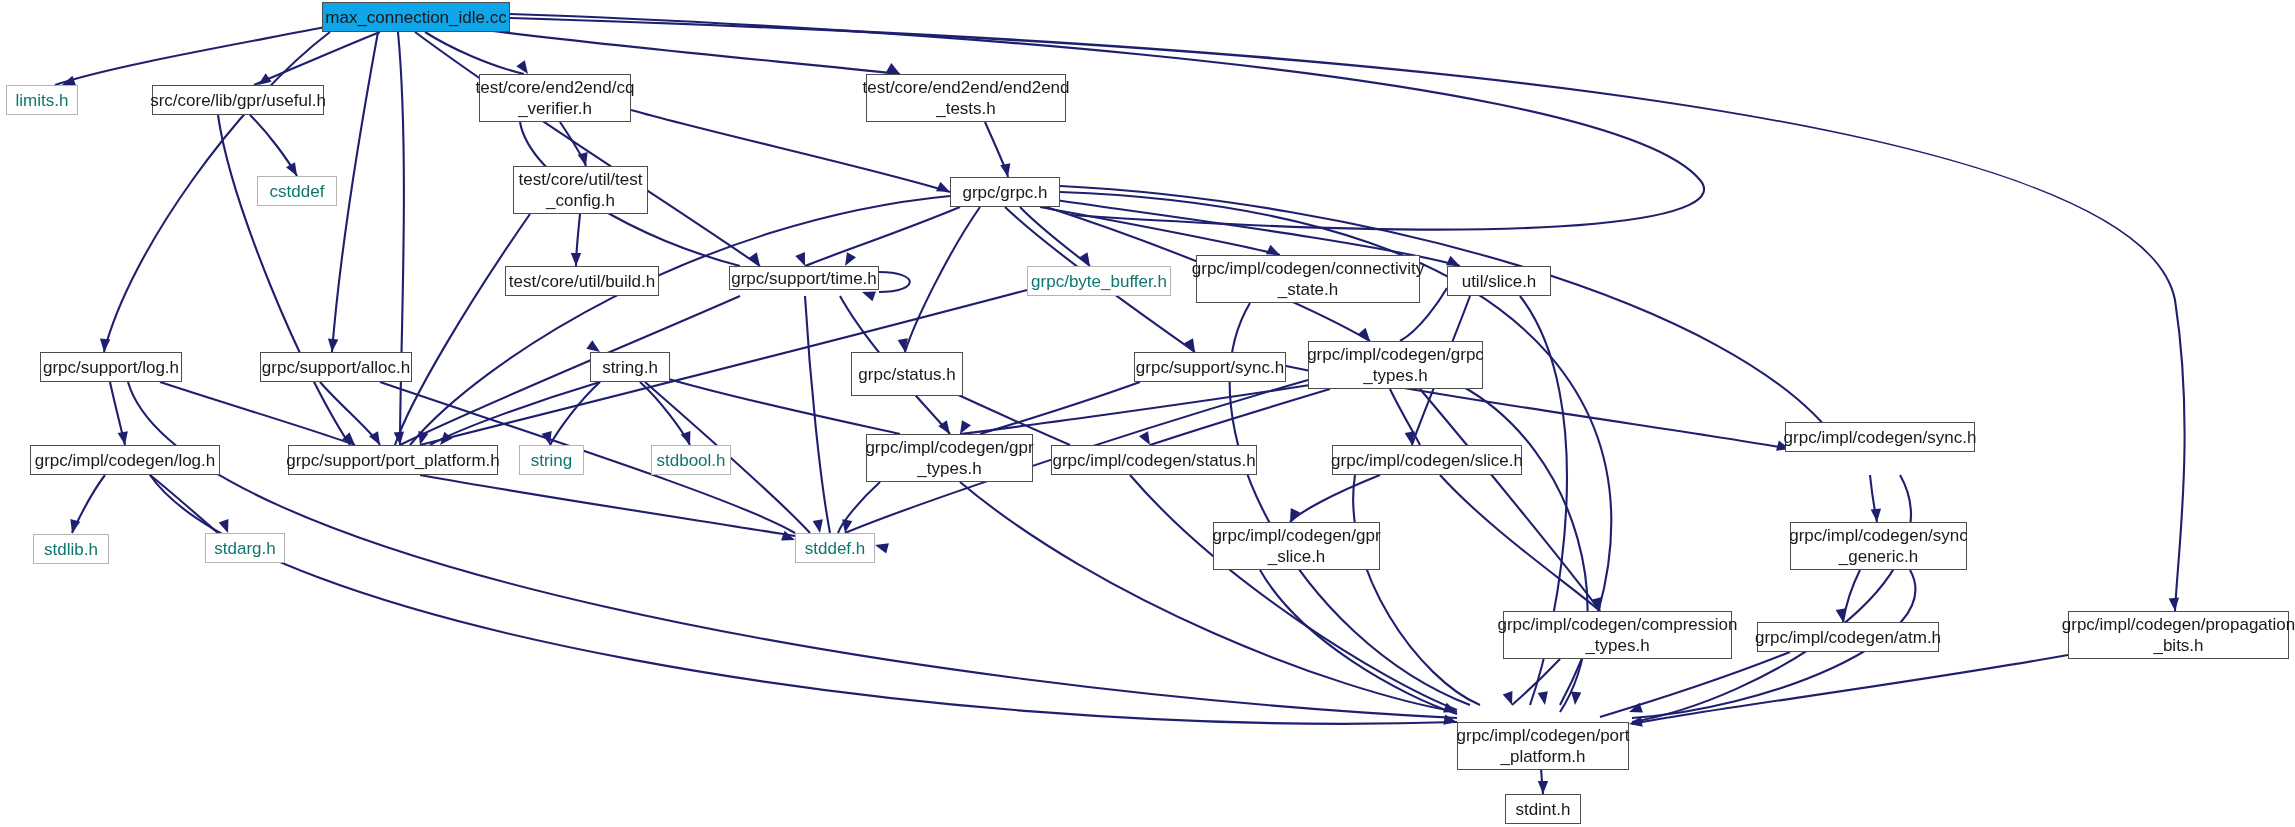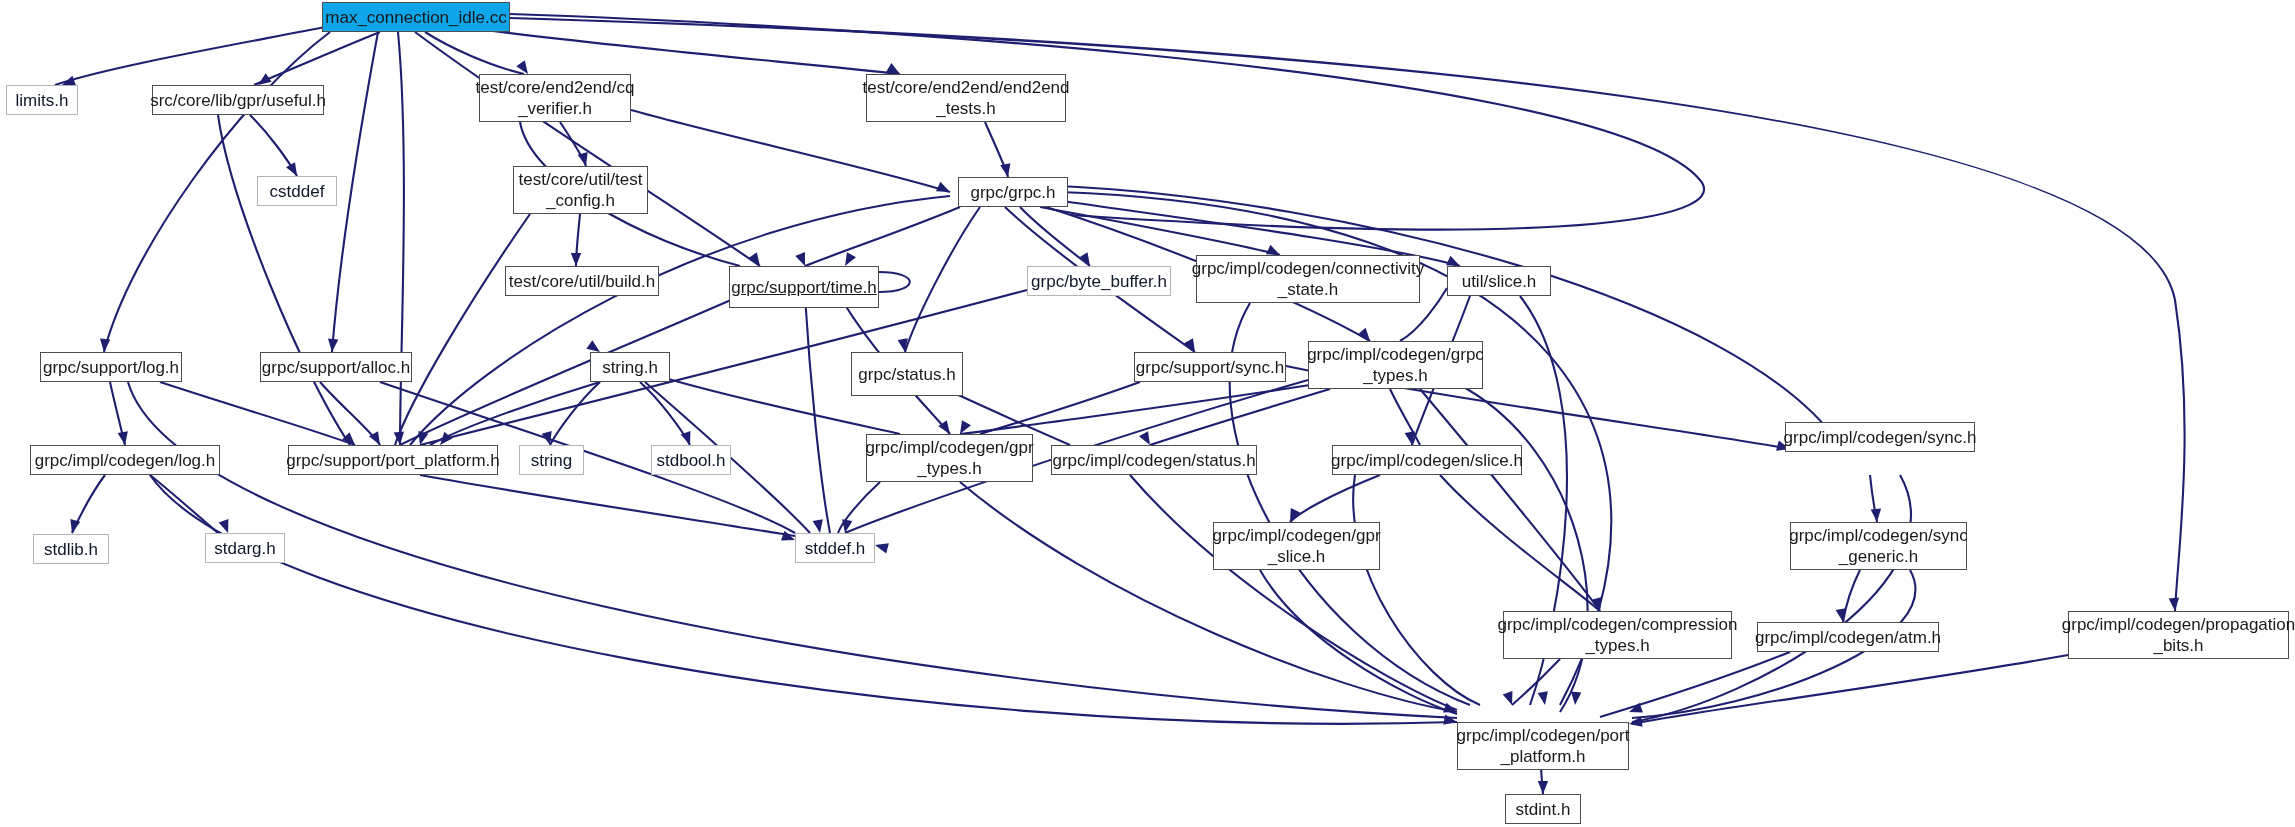--- a/index.html
+++ b/index.html
@@ -32,21 +32,21 @@
   }
   .node {
     position: absolute;
     box-sizing: border-box;
     display: flex;
     align-items: center;
     justify-content: center;
     text-align: center;
     background: #ffffff;
     border: 1.6px solid #b4b4b4;
-    color: #0f172a;
+    color: #0f766e;
     font-size: 17px;
     line-height: 21px;
     letter-spacing: 0px;
     white-space: pre-line;
     z-index: 3;
   }
   .node.solid {
     border: 1.6px solid #4d4d4d;
     color: #1a1a1a;
   }
@@ -200,23 +200,23 @@
       <div class="node root" style="left: 322px; top: 2px; width: 188px; height: 30px;"><span class="node-label">max_connection_idle.cc</span></div>
       <div class="node" style="left: 6px; top: 85px; width: 72px; height: 30px;"><span class="node-label">limits.h</span></div>
       <div class="node solid" style="left: 152px; top: 85px; width: 172px; height: 30px;"><span class="node-label">src/core/lib/gpr/useful.h</span></div>
       <div class="node" style="left: 257px; top: 176px; width: 80px; height: 30px;"><span class="node-label">cstddef</span></div>
       <div class="node solid" style="left: 479px; top: 74px; width: 152px; height: 48px;"><span class="node-label">test/core/end2end/cq
 _verifier.h</span></div>
       <div class="node solid" style="left: 866px; top: 74px; width: 200px; height: 48px;"><span class="node-label">test/core/end2end/end2end
 _tests.h</span></div>
       <div class="node solid" style="left: 513px; top: 166px; width: 135px; height: 48px;"><span class="node-label">test/core/util/test
 _config.h</span></div>
-      <div class="node solid" style="left: 950px; top: 177px; width: 110px; height: 30px; margin-left: 8px;"><span class="node-label">grpc/grpc.h</span></div>
+      <div class="node solid" style="left: 950px; top: 177px; width: 110px; height: 30px;"><span class="node-label">grpc/grpc.h</span></div>
       <div class="node solid" style="left: 505px; top: 266px; width: 154px; height: 30px;"><span class="node-label">test/core/util/build.h</span></div>
-      <div class="node solid" style="left: 729px; top: 266px; width: 150px; height: 42px; text-decoration: underline;"><span class="node-label">grpc/support/time.h</span></div>
+      <div class="node solid" style="left: 729px; top: 266px; width: 150px; height: 24px;"><span class="node-label">grpc/support/time.h</span></div>
       <div class="node" style="left: 1027px; top: 266px; width: 144px; height: 30px;"><span class="node-label">grpc/byte_buffer.h</span></div>
       <div class="node solid" style="left: 1196px; top: 255px; width: 224px; height: 48px;"><span class="node-label">grpc/impl/codegen/connectivity
 _state.h</span></div>
       <div class="node solid" style="left: 1447px; top: 266px; width: 104px; height: 30px;"><span class="node-label">util/slice.h</span></div>
       <div class="node solid" style="left: 40px; top: 352px; width: 142px; height: 30px;"><span class="node-label">grpc/support/log.h</span></div>
       <div class="node solid" style="left: 260px; top: 352px; width: 152px; height: 30px;"><span class="node-label">grpc/support/alloc.h</span></div>
       <div class="node solid" style="left: 590px; top: 352px; width: 80px; height: 30px;"><span class="node-label">string.h</span></div>
       <div class="node solid" style="left: 851px; top: 352px; width: 112px; height: 44px;"><span class="node-label">grpc/status.h</span></div>
       <div class="node solid" style="left: 1134px; top: 352px; width: 152px; height: 30px;"><span class="node-label">grpc/support/sync.h</span></div>
       <div class="node solid" style="left: 1308px; top: 341px; width: 175px; height: 48px;"><span class="node-label">grpc/impl/codegen/grpc

